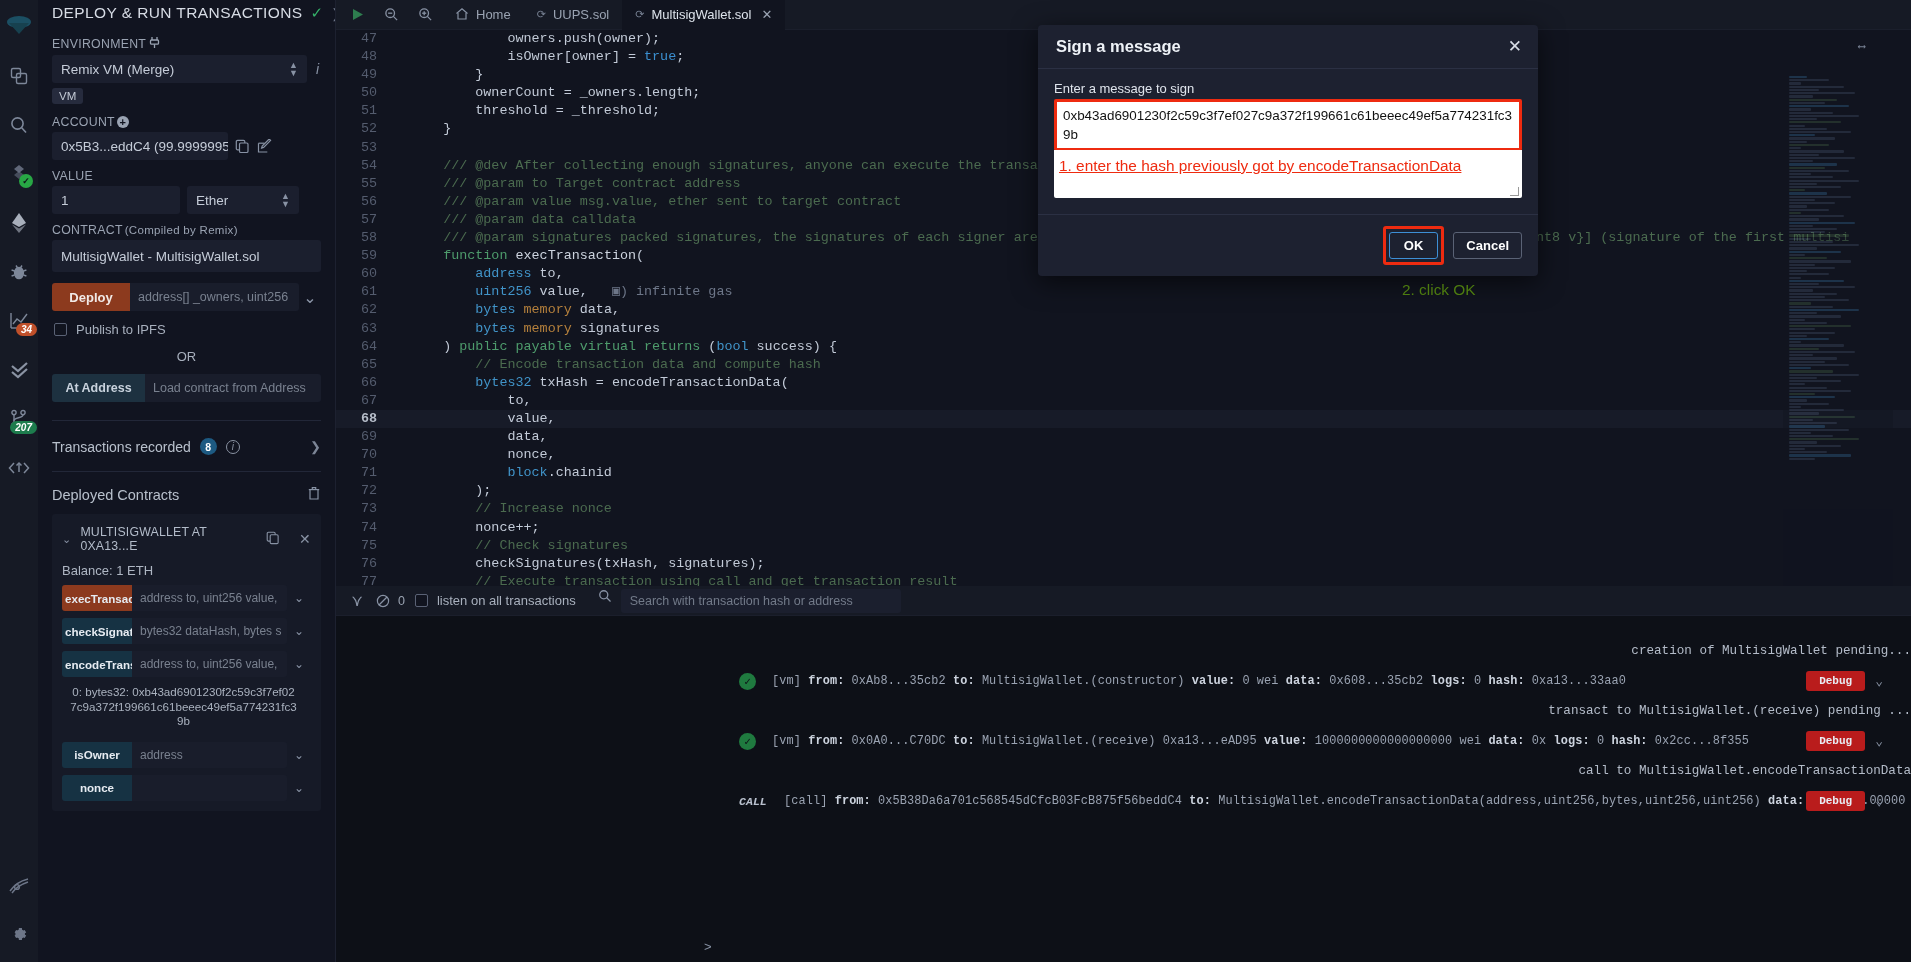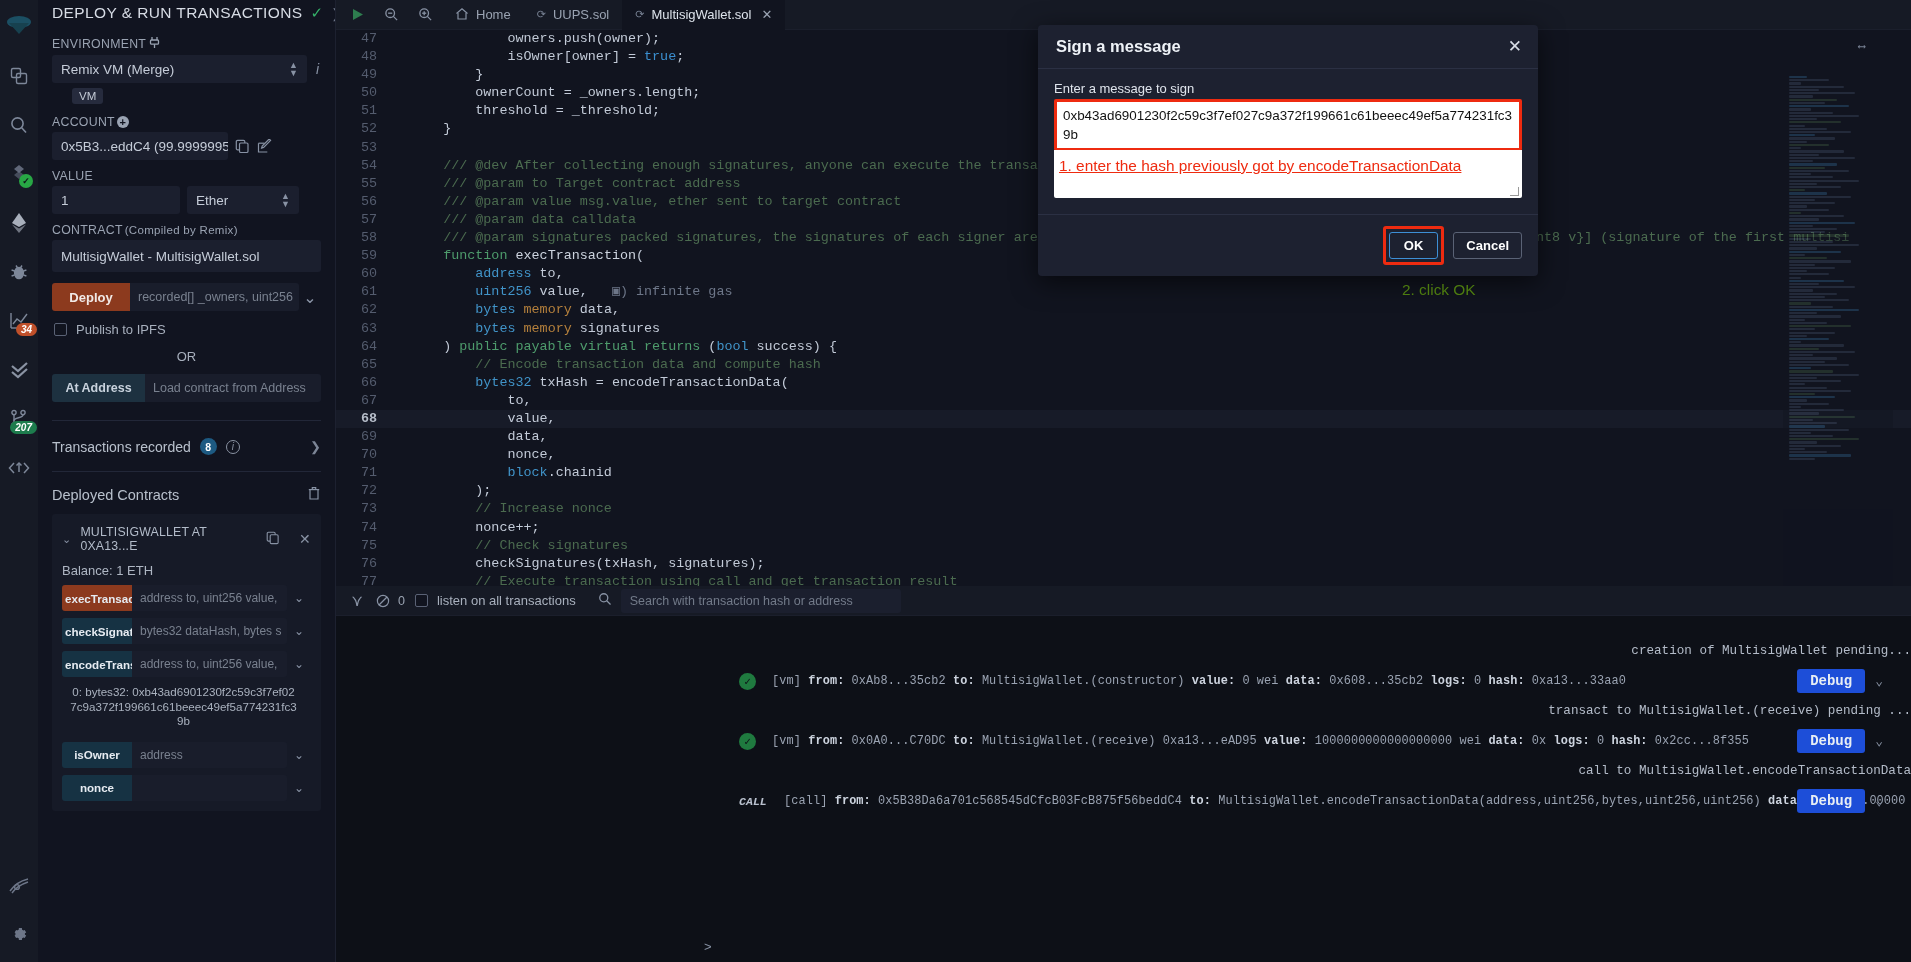--- a/index.html
+++ b/index.html
@@ -70,21 +70,21 @@
     position: relative; white-space: nowrap; overflow: hidden;
   }
   .sel .spin { margin-left: auto; color: #8892a4; font-size: 9px; line-height: 8px; text-align: center; }
   .w-acct { width: 176px; }
   .w-gas { width: 140px; }
   .w-val { width: 128px; }
   .w-unit { width: 112px; }
   .icon-btn { color: #8892a4; cursor: pointer; display: flex; align-items: center; }
   .vm-tag {
     display: inline-block; background: #262b3d; color: #c3cad6;
-    font-size: 11.5px; padding: 2px 7px; border-radius: 3px; margin: 5px 0 2px 20px;
+    font-size: 11.5px; padding: 2px 7px; border-radius: 3px; margin: 5px 0 2px 0;
   }
   .plus-circle {
     width: 12px; height: 12px; border-radius: 50%; background: #9aa3b2;
     display: inline-flex; align-items: center; justify-content: center;
     color: #111420; font-size: 11px; line-height: 10px; font-weight: bold;
   }
   .contract-sel {
     background: #1b1f2e; height: 30px; border-radius: 3px; font-size: 13.5px;
     color: #c5ccd8; display: flex; align-items: center; padding: 16px 9px;
     white-space: nowrap; overflow: hidden;
@@ -217,21 +217,21 @@
   .terminal { position: absolute; top: 586px; left: 0; right: 0; bottom: 0; background: #0d1017; }
   .term-bar {
     height: 30px; background: #161a25; display: flex; align-items: center;
     gap: 0; padding: 0 8px; border-bottom: 1px solid #1b1f2c;
   }
   .tbar-ico { width: 26px; display: flex; align-items: center; justify-content: center; color: #8892a4; }
   .tbar-zero { font-size: 12.5px; color: #9aa3b2; margin: 0 10px 0 2px; }
   .tbar-cb { width: 13px; height: 13px; border: 1px solid #5a6275; border-radius: 2px; background: #11141f; margin-right: 9px; }
   .tbar-lbl { font-size: 13px; color: #a8b0bd; }
   .tbar-search {
-    margin-left: 22px; display: flex; align-items: center; gap: 9px;
+    margin-left: 22px; display: flex; gap: 9px;
   }
   .search-inp {
     background: #1b1f2e; border-radius: 3px; height: 24px; width: 280px;
     display: flex; align-items: center; padding: 0 9px; font-size: 12.5px; color: #727a89;
   }
   .term-body { padding: 16px 0 0; font-family: "Liberation Mono", monospace; position: relative; height: 346px; overflow: hidden; }
   .t-plain { font-size: 12.6px; color: #b4bcc9; padding: 12px 0 12px 402px; text-align: right; }
   .t-row { display: flex; align-items: center; padding: 4px 0 4px 402px; position: relative; }
   .t-ok {
     position: absolute; left: 403px; width: 17px; height: 17px; border-radius: 50%;
@@ -239,22 +239,22 @@
     display: flex; align-items: center; justify-content: center;
   }
   .t-line {
     font-size: 11.9px; color: #9aa3b2; padding-left: 34px; white-space: nowrap;
     letter-spacing: .1px;
   }
   .t-line b { color: #cdd4df; font-weight: bold; }
   .t-call-tag { position: absolute; left: 403px; font-size: 11.6px; color: #b9c1ce; font-style: italic; font-weight: bold; }
   .debug-wrap { position: absolute; right: 28px; display: flex; align-items: center; gap: 10px; }
   .btn-debug {
-    background: #1d4ed8; color: #e8eef4; border: none; border-radius: 3px;
-    font-size: 14px; font-weight: bold; padding: 4px 13px; cursor: pointer;
+    background: #b91c1c; color: #e8eef4; border: none; border-radius: 3px;
+    font-size: 11px; font-weight: bold; padding: 4px 13px; cursor: pointer;
     font-family: "Liberation Mono", monospace;
   }
   .dbg-caret { color: #8892a4; font-size: 13px; }
   .term-prompt { position: absolute; bottom: 8px; left: 368px; color: #8892a4; font-size: 13px; }
   .modal {
     position: absolute; left: 702px; top: 25px; width: 500px;
     background: #1d2130; border-radius: 4px; box-shadow: 0 6px 26px rgba(0,0,0,.6);
     z-index: 40;
   }
   .modal-head {
@@ -475,21 +475,21 @@
           <span>CONTRACT</span>
           <span style="font-size:11.5px">(Compiled by Remix)</span>
         </div>
         <div class="contract-sel">
           <span>MultisigWallet - MultisigWallet.sol</span>
         </div>
       </div>
 
       <div class="deploy-row">
         <button class="btn-deploy">Deploy</button>
-        <div class="deploy-args">recorded[] _owners, uint256</div>
+        <div class="deploy-args">address[] _owners, uint256</div>
         <div class="deploy-caret">⌄</div>
       </div>
 
       <div class="ipfs-row">
         <span class="cbox"></span>
         <span class="ipfs-label">Publish to IPFS</span>
       </div>
 
       <div class="or-row">OR</div>
 

